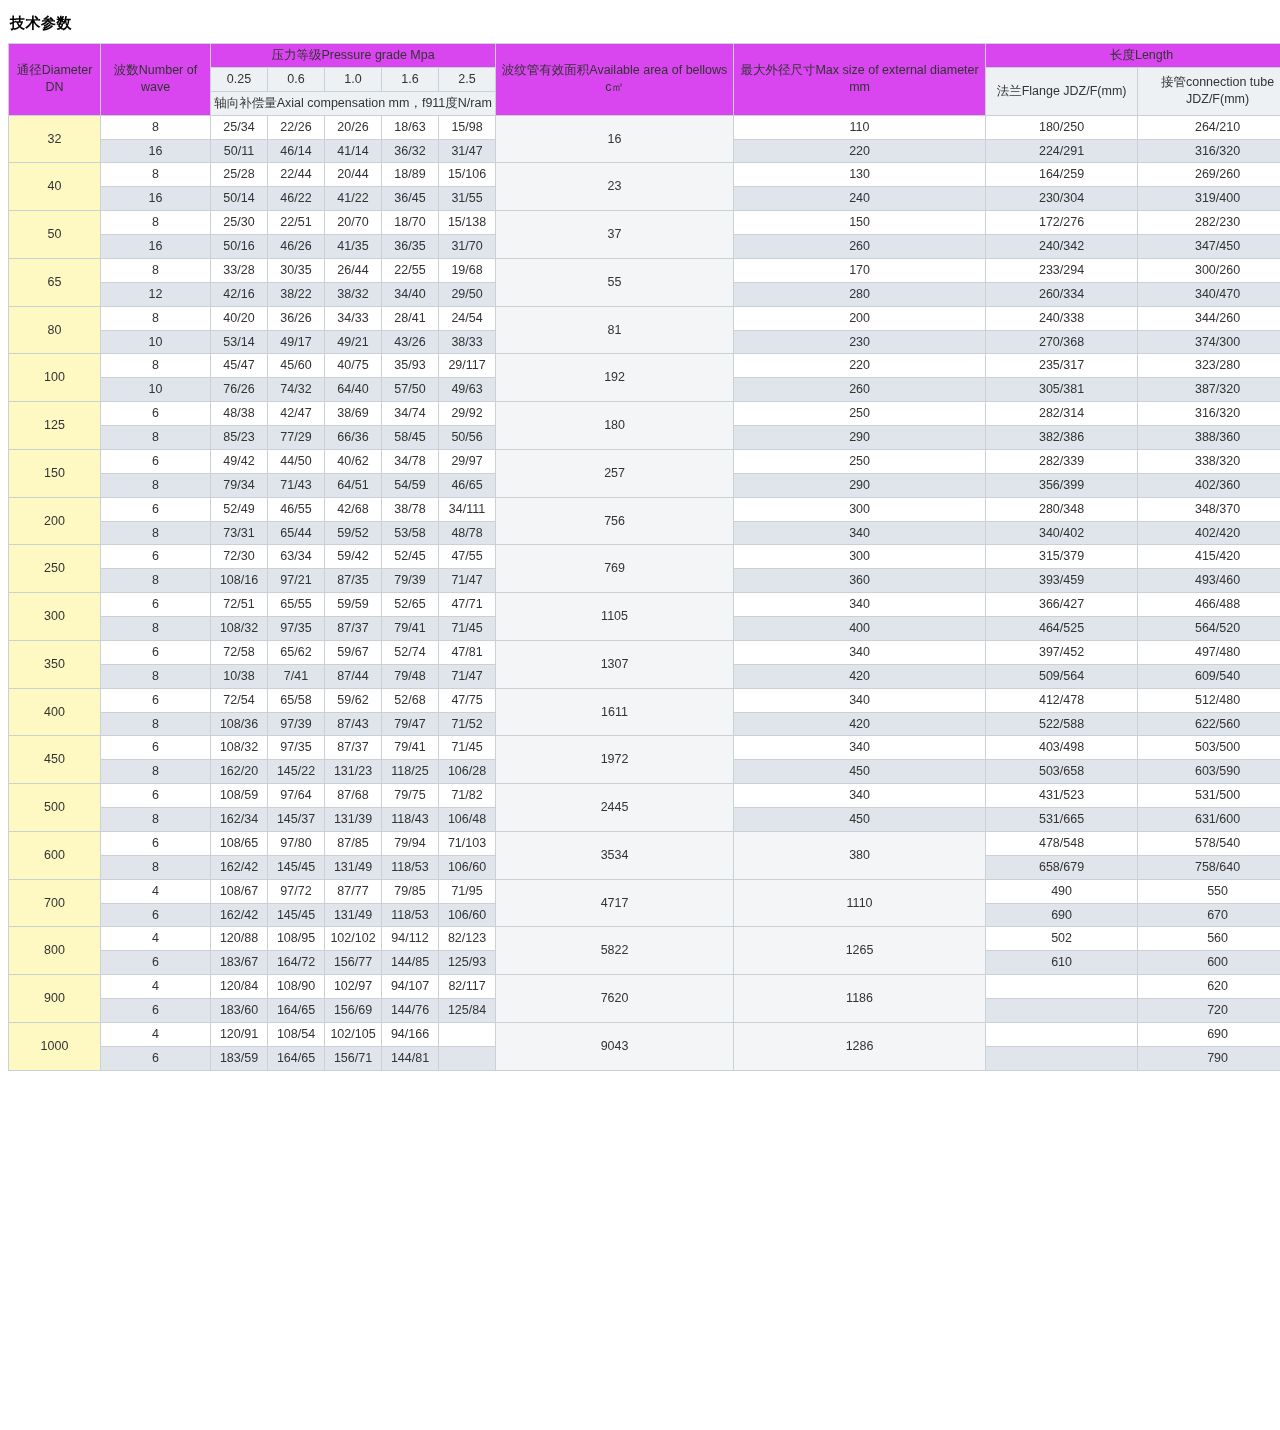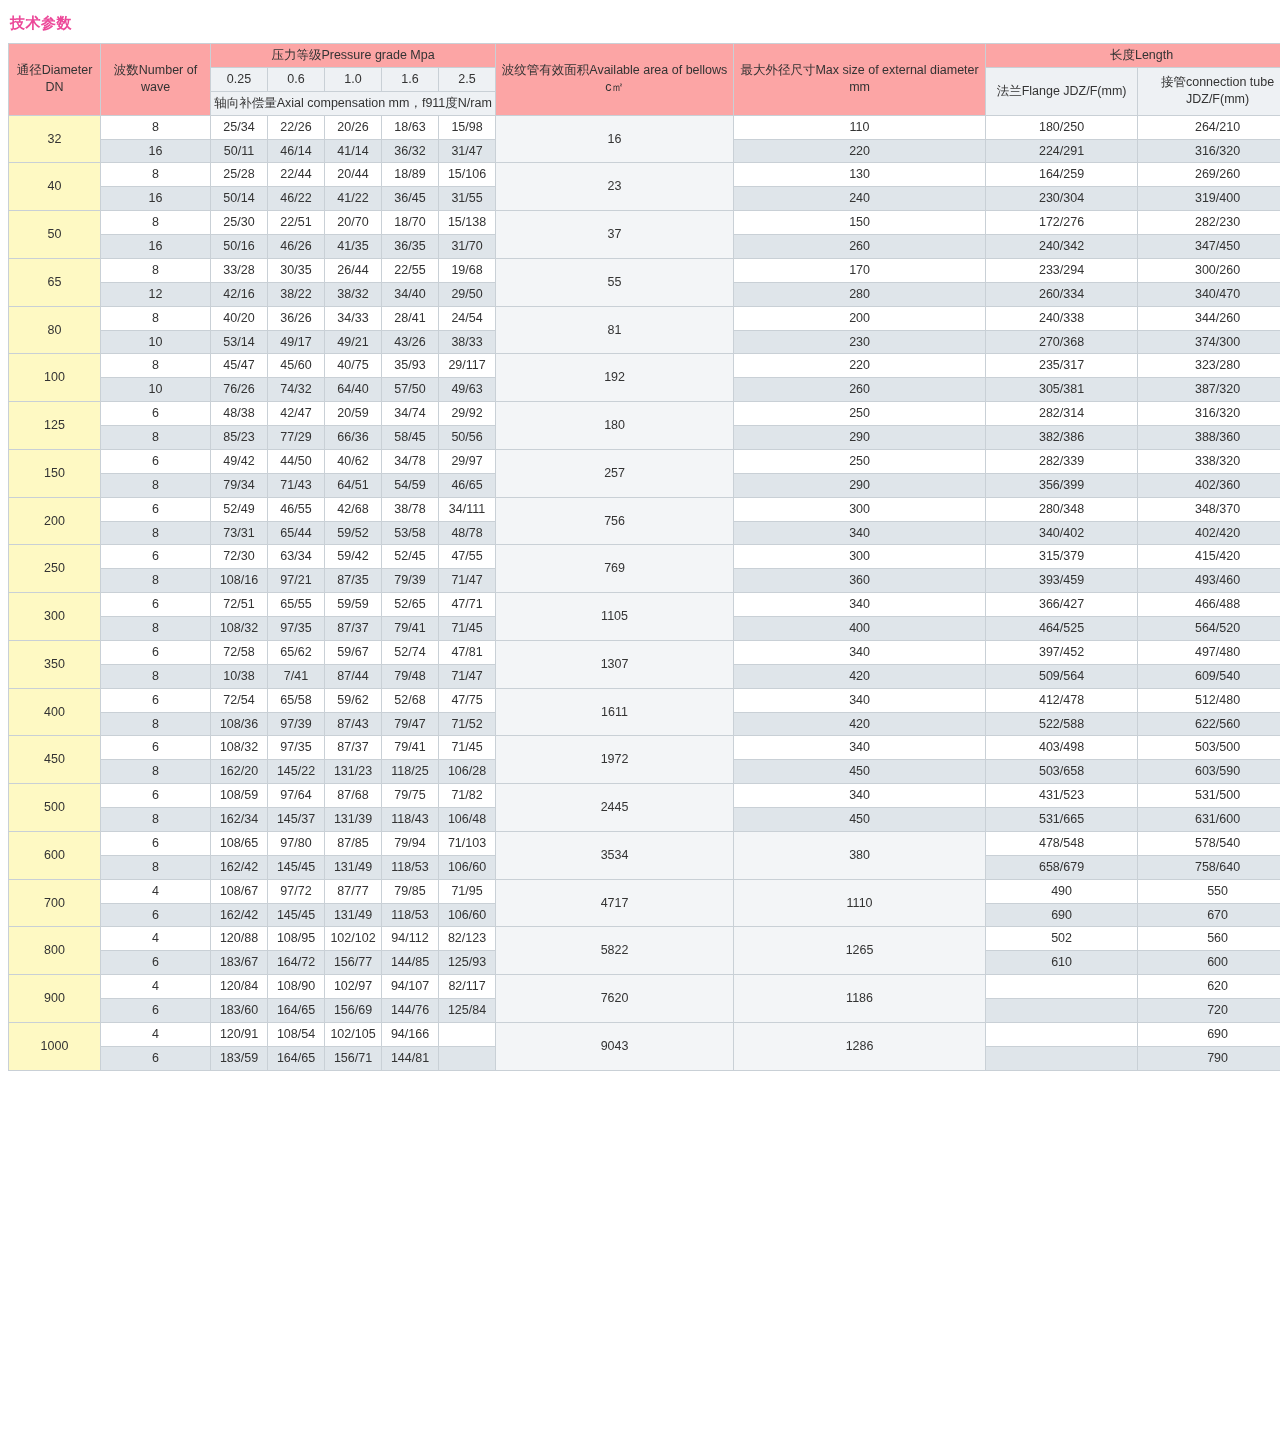--- a/index.html
+++ b/index.html
@@ -15,42 +15,42 @@
     -webkit-font-smoothing: antialiased;
   }
   .page {
     width: 1280px;
     box-sizing: border-box;
     padding: 10px 6px 0 6px;
   }
   .page-title {
     font-size: 15px;
     font-weight: bold;
-    color: #ec4899;
+    color: #000000;
     margin: 4px 0 10px 4px;
     letter-spacing: 0.5px;
   }
   table.spec {
     border-collapse: collapse;
     table-layout: fixed;
     width: 1268px;
     margin-left: 2px;
   }
   table.spec td, table.spec th {
     border: 1px solid #c9d0d6;
     text-align: center;
     vertical-align: middle;
     font-size: 12.5px;
     font-weight: normal;
     color: #333333;
     padding: 3px 2px;
     line-height: 1.35;
   }
   .hdr {
-    background: #fca5a5;
+    background: #d946ef;
     font-size: 12.5px;
     color: #333;
     padding: 6px 4px;
   }
   .hdr-sub {
     background: #eef1f4;
     font-size: 12.5px;
     padding: 5px 2px;
   }
   .rowA { background: #ffffff; }
@@ -251,21 +251,21 @@
           <td>49/63</td>
           <td>260</td>
           <td>305/381</td>
           <td>387/320</td>
         </tr>
         <tr class="rowA">
           <td rowspan="2" class="dn-cell">125</td>
           <td>6</td>
           <td>48/38</td>
           <td>42/47</td>
-          <td>20/59</td>
+          <td>38/69</td>
           <td>34/74</td>
           <td>29/92</td>
           <td rowspan="2" class="merge-cell">180</td>
           <td>250</td>
           <td>282/314</td>
           <td>316/320</td>
         </tr>
         <tr class="rowB">
           <td>8</td>
           <td>85/23</td>

